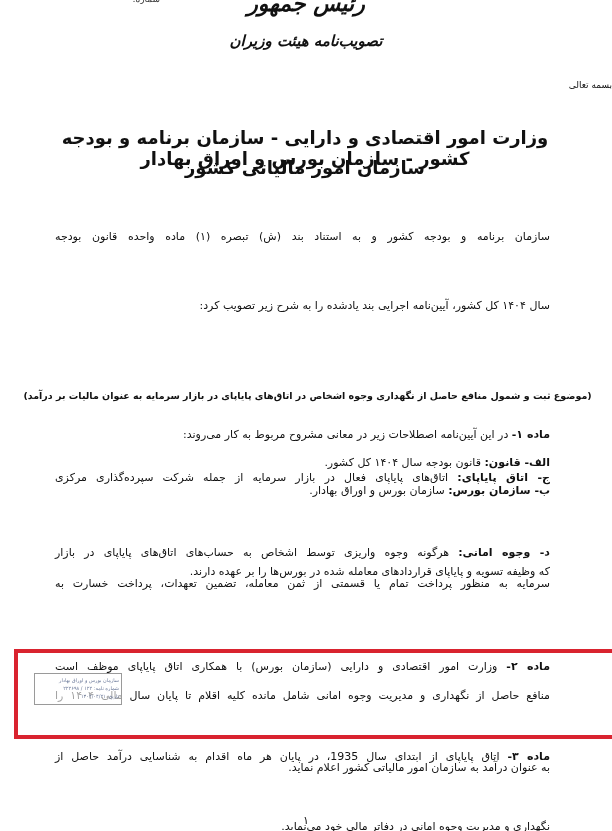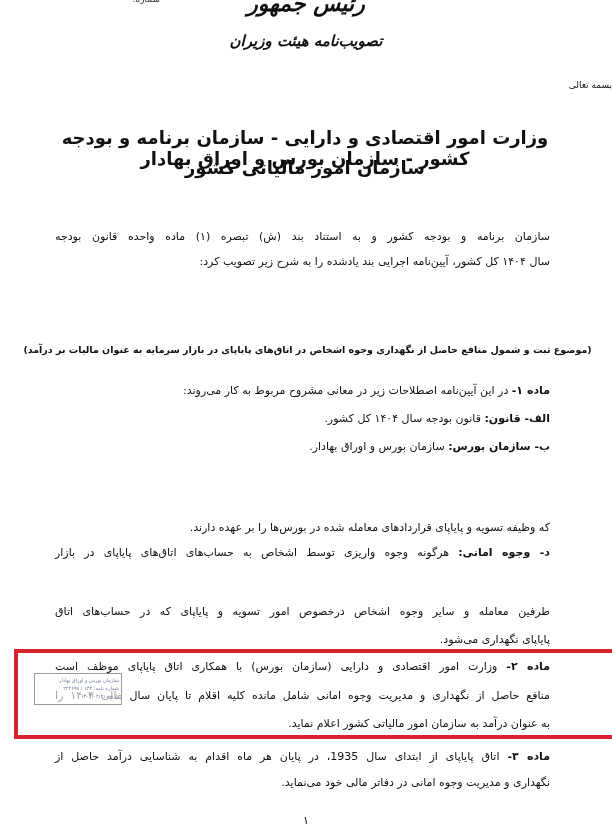--- a/index.html
+++ b/index.html
@@ -21,23 +21,23 @@
   .cabinet {
     left: 0; width: 612px; top: 32px; font-family: "DejaVu Serif", serif; font-style: italic;
     font-weight: bold; font-size: 15px; text-align: center; color: #111;
   }
   .bismillah { left: 0; width: 612px; top: 80px; font-size: 9px; text-align: right; }
   .salawat { left: 0; width: 612px; top: 97px; font-size: 9px; text-align: center; }
   .addressee {
     left: 60px; width: 490px; font-weight: bold; font-size: 18px; text-align: center;
   }
   .body-line { left: 55px; width: 495px; font-size: 11px; text-align: justify; text-align-last: justify; white-space: nowrap; }
-  .body-line.last { text-align-last: right; }
+  .body-line.last { text-align-last: right; margin-top: 44px; }
   .heading { left: 40px; width: 530px; font-weight: bold; font-size: 13px; text-align: center; }
-  .subheading { left: 20px; width: 575px; font-weight: bold; font-size: 9.5px; text-align: center; }
+  .subheading { left: 20px; width: 575px; font-weight: bold; font-size: 9.5px; text-align: center; margin-top: 46px; }
   .b { font-weight: bold; }
   .highlight-box {
     left: 14px; top: 649px; width: 620px; height: 90px; border: 4px solid #d9232f;
     box-sizing: border-box;
   }
   .stamp {
     left: 34px; top: 673px; width: 88px; height: 32px; border: 1px solid #9a9a9a;
     background: rgba(255,255,255,0.6); font-size: 5px; color: #6c7a9a; direction: rtl;
     padding: 2px; box-sizing: border-box; line-height: 8px; overflow: hidden;
   }
@@ -64,27 +64,29 @@
   <div class="abs body-line rtl last" style="top:384px">
     <span class="b">ماده ۱-</span><span> در این آیین‌نامه اصطلاحات زیر در معانی مشروح مربوط به کار می‌روند:</span>
   </div>
   <div class="abs body-line rtl last" style="top:412px">
     <span class="b">الف- قانون:</span><span> قانون بودجه سال ۱۴۰۴ کل کشور.</span>
   </div>
   <div class="abs body-line rtl last" style="top:440px">
     <span class="b">ب- سازمان بورس:</span><span> سازمان بورس و اوراق بهادار.</span>
   </div>
 
+  <div class="abs body-line rtl" style="top:471px">
+    <span class="b">ج- اتاق پایاپای:</span><span> اتاق‌های پایاپای فعال در بازار سرمایه از جمله شرکت سپرده‌گذاری مرکزی</span>
+  </div>
   <div class="abs body-line rtl last" style="top:521px">که وظیفه تسویه و پایاپای قراردادهای معامله شده در بورس‌ها را بر عهده دارند.</div>
 
   <div class="abs body-line rtl" style="top:546px">
     <span class="b">د- وجوه امانی:</span><span> هرگونه وجوه واریزی توسط اشخاص به حساب‌های اتاق‌های پایاپای در بازار</span>
   </div>
-  <div class="abs body-line rtl" style="top:605px">طرفین معامله و سایر وجوه اشخاص درخصوص امور تسویه و پایاپای که در حساب‌های اتاق</div>
-  <div class="abs body-line rtl last" style="top:633px">پایاپای نگهداری می‌شود.</div>
+  <div class="abs body-line rtl" style="top:577px">سرمایه به منظور پرداخت تمام یا قسمتی از ثمن معامله، تضمین تعهدات، پرداخت خسارت به</div>
 
   <div class="abs highlight-box"></div>
 
   <div class="abs body-line rtl" style="top:660px">
     <span class="b">ماده ۲-</span><span> وزارت امور اقتصادی و دارایی (سازمان بورس) با همکاری اتاق پایاپای موظف است</span>
   </div>
   <div class="abs body-line rtl" style="top:689px">منافع حاصل از نگهداری و مدیریت وجوه امانی شامل مانده کلیه اقلام تا پایان سال مالی ۱۴۰۴ را</div>
   <div class="abs body-line rtl last" style="top:717px">به عنوان درآمد به سازمان امور مالیاتی کشور اعلام نماید.</div>
 
   <div class="abs stamp">

